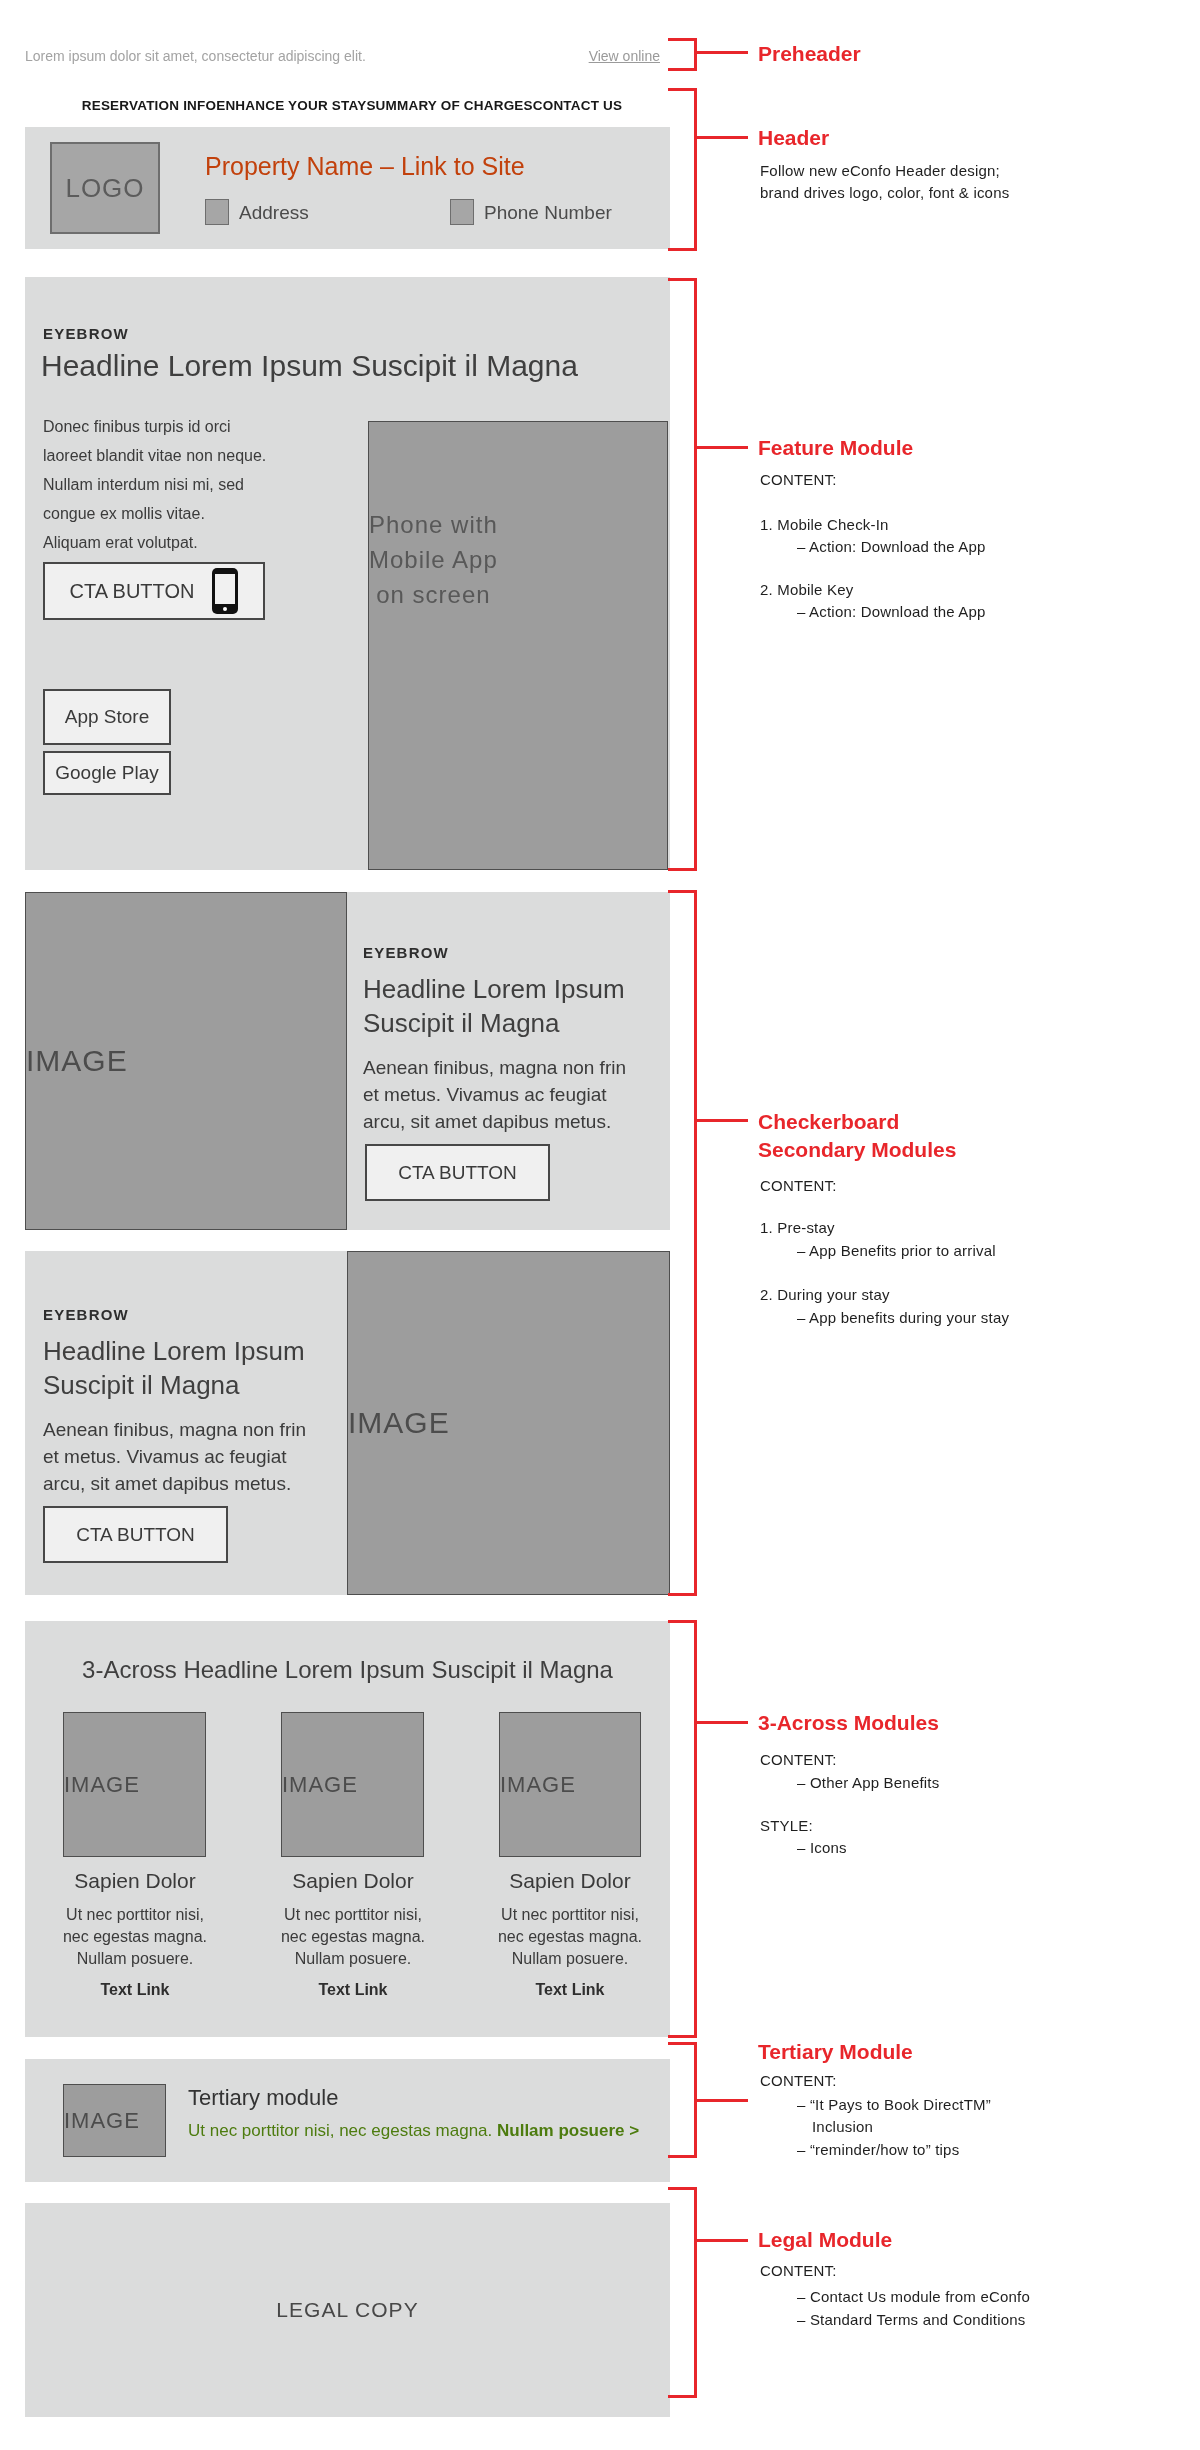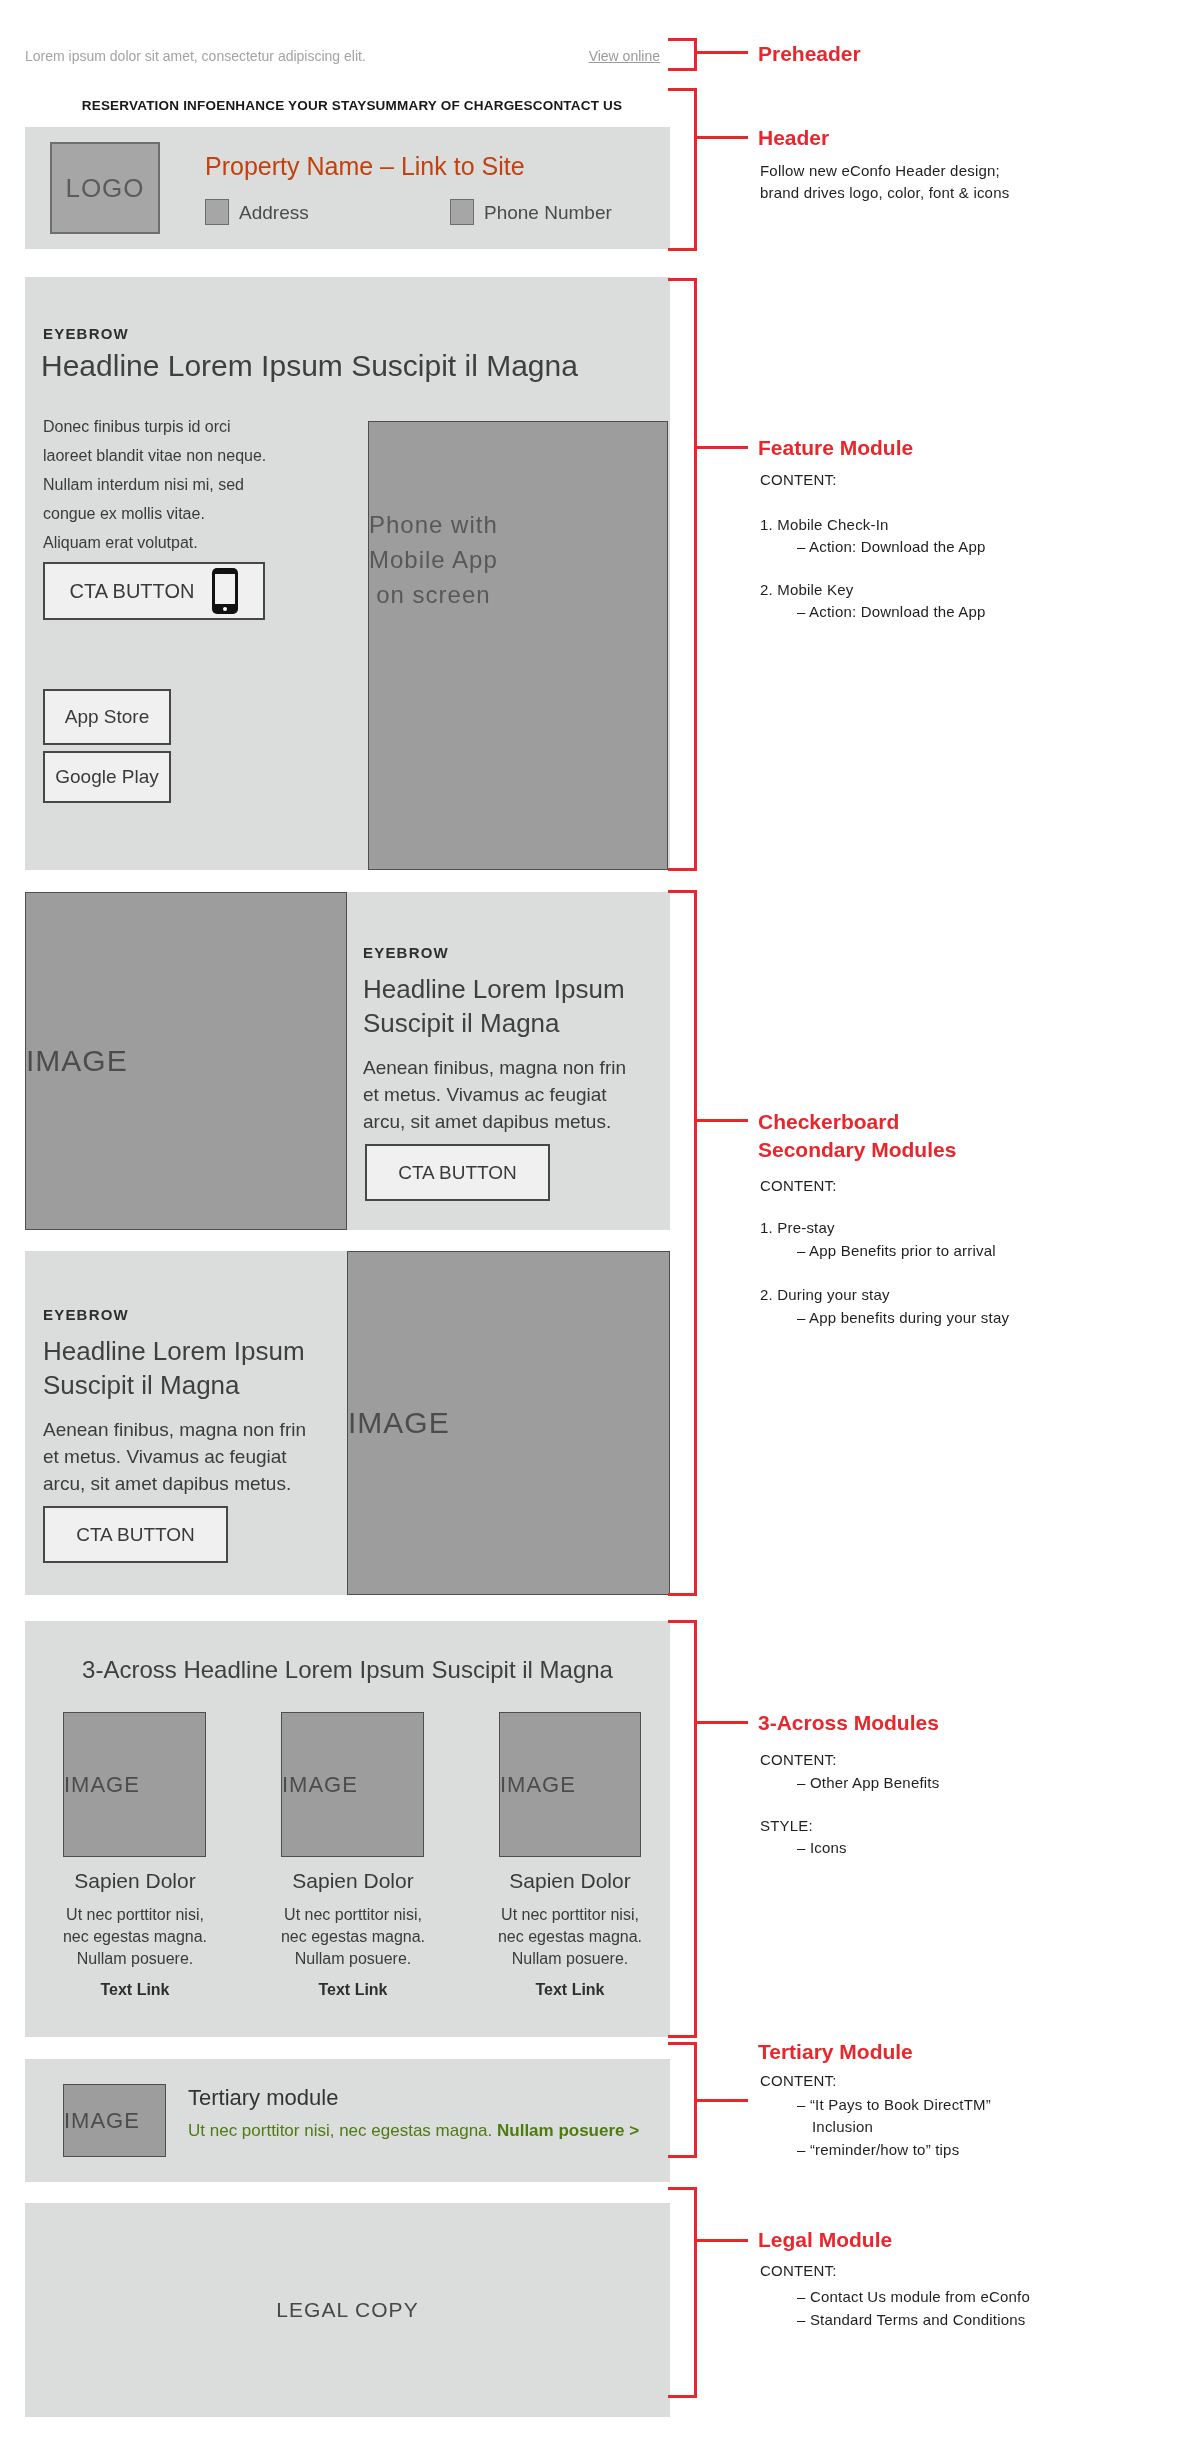--- a/index.html
+++ b/index.html
@@ -87,21 +87,21 @@
       <div>laoreet blandit vitae non neque.</div>
       <div>Nullam interdum nisi mi, sed</div>
       <div>congue ex mollis vitae.</div>
       <div>Aliquam erat volutpat.</div>
     </div>
     <div class="btn" style="left:18px; top:285px; width:222px; height:58px; font-size:20px;">
       <span>CTA BUTTON</span>
       <span class="phone-icon"></span>
     </div>
     <div class="btn" style="left:18px; top:412px; width:128px; height:56px; font-size:19px;">App Store</div>
-    <div class="btn" style="left:18px; top:474px; width:128px; height:52px; font-size:19px;">Google Play</div>
+    <div class="btn" style="left:18px; top:474px; width:128px; height:44px; font-size:19px;">Google Play</div>
     <div class="imgbox" style="left:343px; top:144px; width:300px; height:449px; align-items:flex-start;">
       <div style="margin-top:85px; font-size:24px; line-height:35px; text-align:center; color:#585858;">
         <div>Phone with</div>
         <div>Mobile App</div>
         <div>on screen</div>
       </div>
     </div>
   </div>
 
   <div class="module" style="top:892px; height:338px;">

